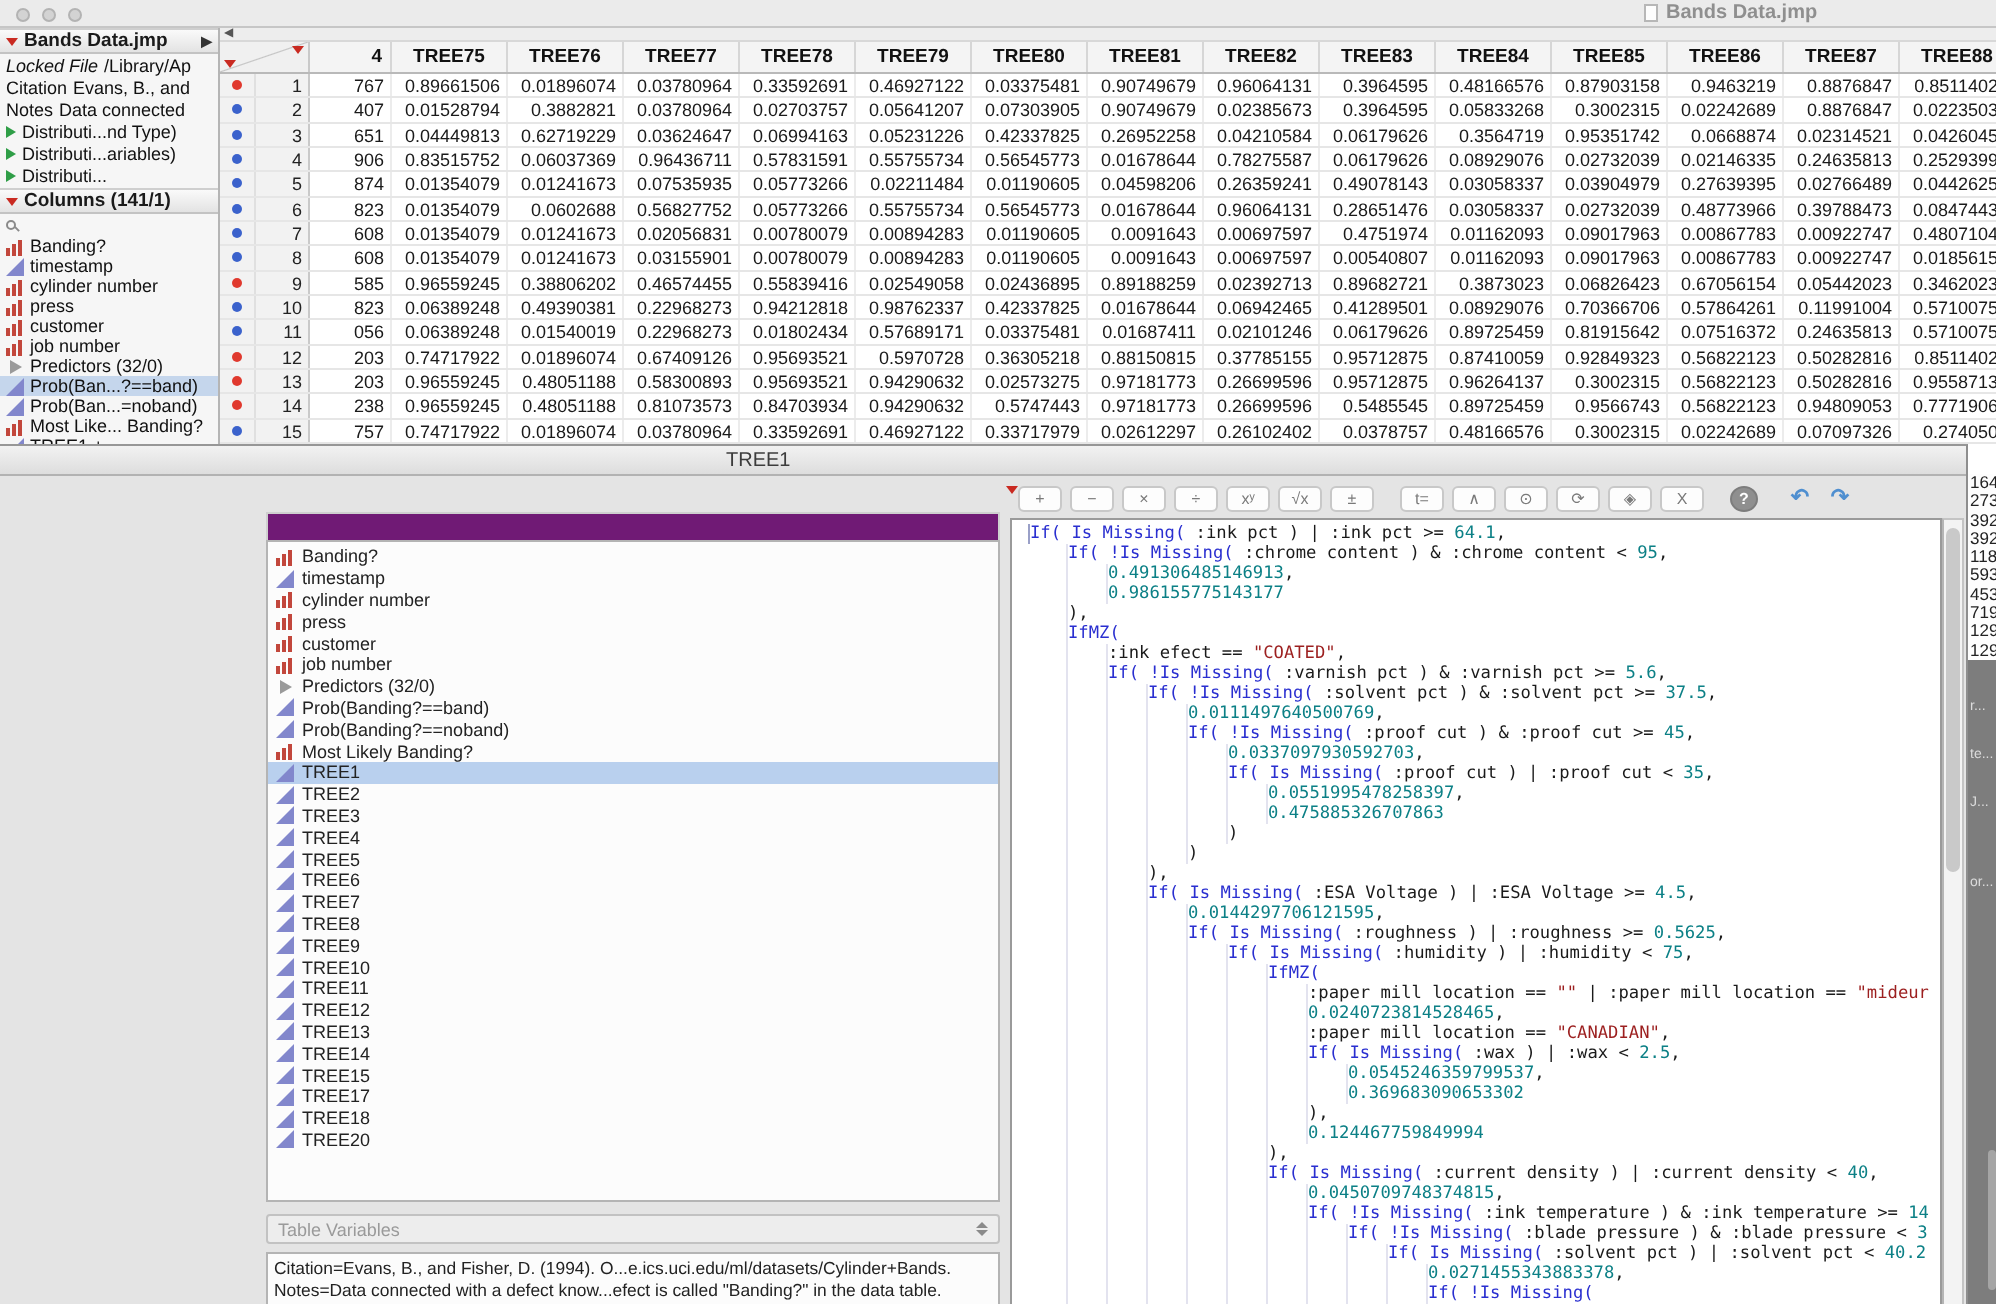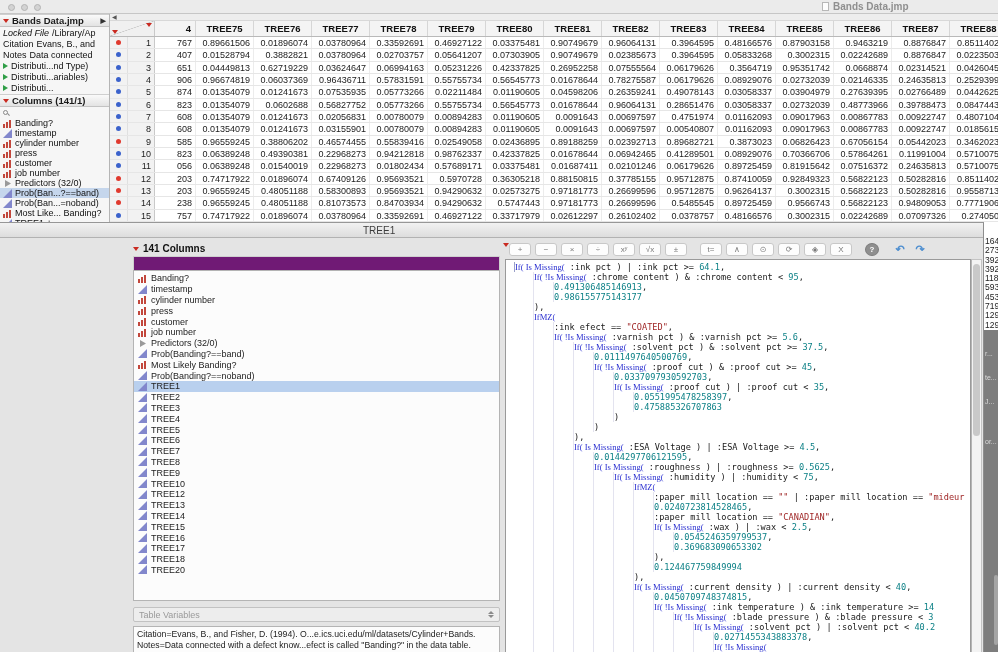--- a/index.html
+++ b/index.html
@@ -109,21 +109,21 @@
         border-radius:3px;font-size:8px;color:#7a7a7a;text-align:center;line-height:12px;}
   .tbtn.gap{margin-left:13px;}
   .tbtn.help{width:14px;border-radius:50%;background:#8f8f8f;color:#fff;border-color:#7d7d7d;font-weight:bold;}
   .tbtn.plain{background:none;border:none;color:#4f8fd0;font-size:11px;font-weight:bold;width:16px;}
 
   .fcanvas{position:absolute;left:505px;top:36px;width:466px;height:394px;background:#ffffff;
            border:1px solid #9a9a9a;overflow:hidden;padding:2px 0 0 8px;}
   .cl{height:10px;line-height:10px;font-family:"DejaVu Sans Mono",monospace;font-size:8.6px;
       white-space:pre;display:flex;}
   .ind{flex:none;height:10px;background-image:repeating-linear-gradient(to right,transparent 0,transparent 19px,#e3e3ef 19px,#e3e3ef 20px);}
-  .tok-k{color:#2a2fd0;font-family:Liberation Serif, serif;}
+  .tok-k{color:#2a2fd0;}
   .tok-t{color:#1a1a1a;}
   .tok-n{color:#0c8086;}
   .tok-s{color:#9c1f1f;}
   .cl:first-child{border-left:1px solid #9aa0c8;}
 
   .fscroll{position:absolute;left:971px;top:36px;width:11px;height:394px;background:#f3f3f3;
            border:1px solid #c4c4c4;border-left-color:#b5b5b5;}
   .fthumb{position:absolute;left:1px;top:4px;width:7px;height:172px;background:#c9c9c9;border-radius:4px;}
 </style>
 </head>
@@ -362,35 +362,35 @@
           </div>
           <div class="gc numc" data-interactable="true">3</div>
           <div class="gc pcol" data-interactable="true">651</div>
           <div class="gc vcol" data-interactable="true">0.04449813</div>
           <div class="gc vcol" data-interactable="true">0.62719229</div>
           <div class="gc vcol" data-interactable="true">0.03624647</div>
           <div class="gc vcol" data-interactable="true">0.06994163</div>
           <div class="gc vcol" data-interactable="true">0.05231226</div>
           <div class="gc vcol" data-interactable="true">0.42337825</div>
           <div class="gc vcol" data-interactable="true">0.26952258</div>
-          <div class="gc vcol" data-interactable="true">0.07555564</div>
+          <div class="gc vcol" data-interactable="true">0.04210584</div>
           <div class="gc vcol" data-interactable="true">0.06179626</div>
           <div class="gc vcol" data-interactable="true">0.3564719</div>
           <div class="gc vcol" data-interactable="true">0.95351742</div>
           <div class="gc vcol" data-interactable="true">0.0668874</div>
           <div class="gc vcol" data-interactable="true">0.02314521</div>
           <div class="gc vcol" data-interactable="true">0.04260452</div>
         </div>
         <div class="gr" data-interactable="false">
           <div class="gc dotc" data-interactable="true">
             <span class="dot blue" data-interactable="true"></span>
           </div>
           <div class="gc numc" data-interactable="true">4</div>
           <div class="gc pcol" data-interactable="true">906</div>
-          <div class="gc vcol" data-interactable="true">0.96674819</div>
+          <div class="gc vcol" data-interactable="true">0.83515752</div>
           <div class="gc vcol" data-interactable="true">0.06037369</div>
           <div class="gc vcol" data-interactable="true">0.96436711</div>
           <div class="gc vcol" data-interactable="true">0.57831591</div>
           <div class="gc vcol" data-interactable="true">0.55755734</div>
           <div class="gc vcol" data-interactable="true">0.56545773</div>
           <div class="gc vcol" data-interactable="true">0.01678644</div>
           <div class="gc vcol" data-interactable="true">0.78275587</div>
           <div class="gc vcol" data-interactable="true">0.06179626</div>
           <div class="gc vcol" data-interactable="true">0.08929076</div>
           <div class="gc vcol" data-interactable="true">0.02732039</div>
@@ -650,24 +650,20 @@
       <span class="frag" data-interactable="false" style="top: 44px;">te...</span>
       <span class="frag" data-interactable="false" style="top: 68px;">J...</span>
       <span class="frag" data-interactable="false" style="top: 108px;">or...</span>
     </div>
 
   <div class="fwin" data-interactable="false">
     <div class="fw-title" data-interactable="true">
       <span data-interactable="false">TREE1</span>
     </div>
 
-    <div class="fcp-head" data-interactable="true">
-      <span class="rtri" data-interactable="true"></span>
-      <span data-interactable="false">141 Columns</span>
-    </div>
     <div class="fcp-search" data-interactable="true">
       <span class="lens" data-interactable="false"></span>
       <span class="ph" data-interactable="false">Enter column name</span>
     </div>
     <div class="fcp-list" id="fw-list" data-interactable="false">
         <div class="flitem" data-interactable="true">
           <span class="cicon" data-interactable="false">
             <svg width="9" height="9" viewBox="0 0 9 9">
               <rect x="0" y="5" width="2" height="4" fill="#c2473c"></rect>
               <rect x="3" y="3" width="2" height="6" fill="#c2473c"></rect>
@@ -736,35 +732,35 @@
           <span class="cicon" data-interactable="false">
             <svg width="9" height="9" viewBox="0 0 9 9">
               <polygon points="0,9 9,9 9,0" fill="#8287cc"></polygon>
             </svg>
           </span>
           <span data-interactable="false">Prob(Banding?==band)</span>
         </div>
         <div class="flitem" data-interactable="true">
           <span class="cicon" data-interactable="false">
             <svg width="9" height="9" viewBox="0 0 9 9">
+              <polygon points="0,9 9,9 9,0" fill="#8287cc"></polygon>
+            </svg>
+          </span>
+          <span data-interactable="false">Prob(Banding?==noband)</span>
+        </div>
+        <div class="flitem" data-interactable="true">
+          <span class="cicon" data-interactable="false">
+            <svg width="9" height="9" viewBox="0 0 9 9">
               <rect x="0" y="5" width="2" height="4" fill="#c2473c"></rect>
               <rect x="3" y="3" width="2" height="6" fill="#c2473c"></rect>
               <rect x="6" y="1" width="2" height="8" fill="#c2473c"></rect>
             </svg>
           </span>
           <span data-interactable="false">Most Likely Banding?</span>
         </div>
-        <div class="flitem" data-interactable="true">
-          <span class="cicon" data-interactable="false">
-            <svg width="9" height="9" viewBox="0 0 9 9">
-              <polygon points="0,9 9,9 9,0" fill="#8287cc"></polygon>
-            </svg>
-          </span>
-          <span data-interactable="false">Prob(Banding?==noband)</span>
-        </div>
         <div class="flitem sel" data-interactable="true">
           <span class="cicon" data-interactable="false">
             <svg width="9" height="9" viewBox="0 0 9 9">
               <polygon points="0,9 9,9 9,0" fill="#8287cc"></polygon>
             </svg>
           </span>
           <span data-interactable="false">TREE1</span>
         </div>
         <div class="flitem" data-interactable="true">
           <span class="cicon" data-interactable="false">
@@ -837,20 +833,28 @@
             </svg>
           </span>
           <span data-interactable="false">TREE10</span>
         </div>
         <div class="flitem" data-interactable="true">
           <span class="cicon" data-interactable="false">
             <svg width="9" height="9" viewBox="0 0 9 9">
               <polygon points="0,9 9,9 9,0" fill="#8287cc"></polygon>
             </svg>
           </span>
+          <span data-interactable="false">TREE11</span>
+        </div>
+        <div class="flitem" data-interactable="true">
+          <span class="cicon" data-interactable="false">
+            <svg width="9" height="9" viewBox="0 0 9 9">
+              <polygon points="0,9 9,9 9,0" fill="#8287cc"></polygon>
+            </svg>
+          </span>
           <span data-interactable="false">TREE12</span>
         </div>
         <div class="flitem" data-interactable="true">
           <span class="cicon" data-interactable="false">
             <svg width="9" height="9" viewBox="0 0 9 9">
               <polygon points="0,9 9,9 9,0" fill="#8287cc"></polygon>
             </svg>
           </span>
           <span data-interactable="false">TREE13</span>
         </div>
@@ -862,28 +866,20 @@
           </span>
           <span data-interactable="false">TREE14</span>
         </div>
         <div class="flitem" data-interactable="true">
           <span class="cicon" data-interactable="false">
             <svg width="9" height="9" viewBox="0 0 9 9">
               <polygon points="0,9 9,9 9,0" fill="#8287cc"></polygon>
             </svg>
           </span>
           <span data-interactable="false">TREE15</span>
-        </div>
-        <div class="flitem" data-interactable="true">
-          <span class="cicon" data-interactable="false">
-            <svg width="9" height="9" viewBox="0 0 9 9">
-              <polygon points="0,9 9,9 9,0" fill="#8287cc"></polygon>
-            </svg>
-          </span>
-          <span data-interactable="false">TREE16</span>
         </div>
         <div class="flitem" data-interactable="true">
           <span class="cicon" data-interactable="false">
             <svg width="9" height="9" viewBox="0 0 9 9">
               <polygon points="0,9 9,9 9,0" fill="#8287cc"></polygon>
             </svg>
           </span>
           <span data-interactable="false">TREE17</span>
         </div>
         <div class="flitem" data-interactable="true">

